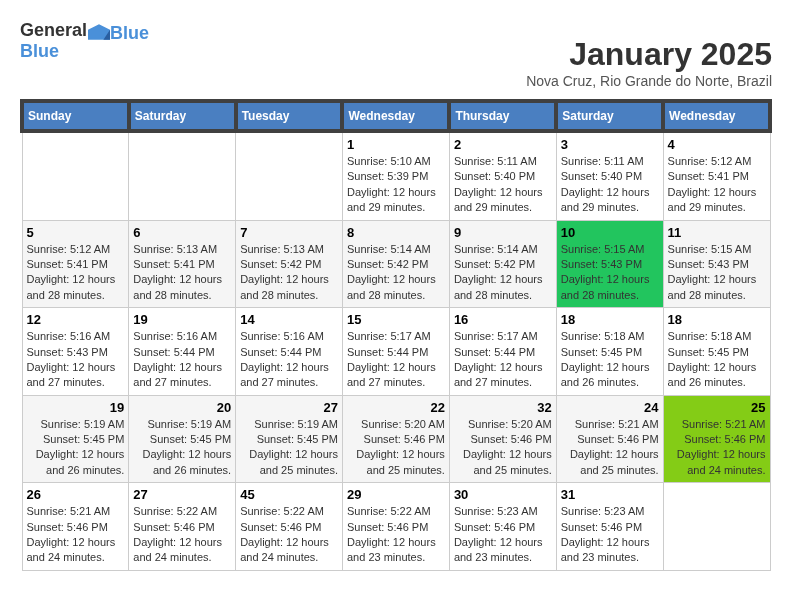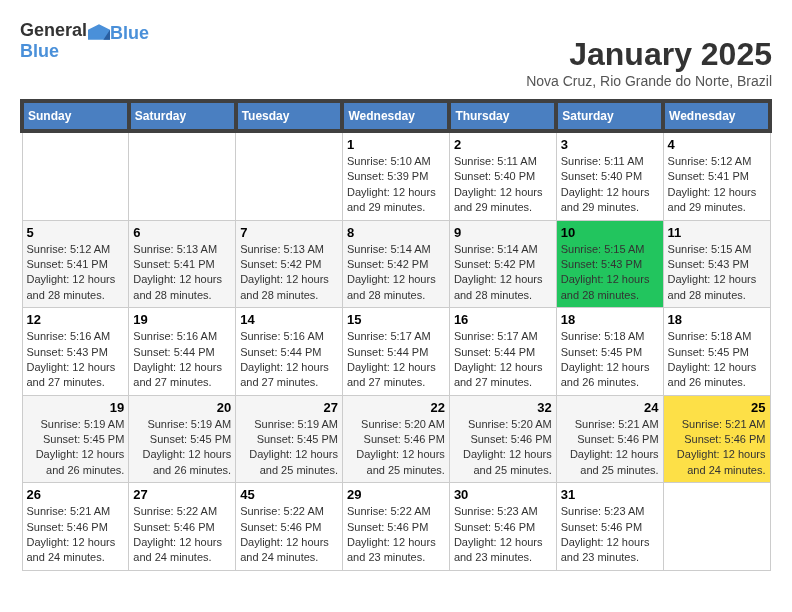--- a/index.html
+++ b/index.html
@@ -209,21 +209,21 @@
           <div class="day-info">Sunrise: 5:20 AM<br>Sunset: 5:46 PM<br>Daylight: 12 hours<br>and 25 minutes.</div>
         </td>
         <td style="background: rgb(245, 245, 245);">
           <div class="day-number">32</div>
           <div class="day-info">Sunrise: 5:20 AM<br>Sunset: 5:46 PM<br>Daylight: 12 hours<br>and 25 minutes.</div>
         </td>
         <td style="background: rgb(245, 245, 245);">
           <div class="day-number">24</div>
           <div class="day-info">Sunrise: 5:21 AM<br>Sunset: 5:46 PM<br>Daylight: 12 hours<br>and 25 minutes.</div>
         </td>
-        <td style="background: #fde047;">
+        <td style="background: #84cc16;">
           <div class="day-number">25</div>
           <div class="day-info">Sunrise: 5:21 AM<br>Sunset: 5:46 PM<br>Daylight: 12 hours<br>and 24 minutes.</div>
         </td>
       </tr>
       <tr class="week-row">
         <td>
           <div class="day-number">26</div>
           <div class="day-info">Sunrise: 5:21 AM<br>Sunset: 5:46 PM<br>Daylight: 12 hours<br>and 24 minutes.</div>
         </td>
         <td>

